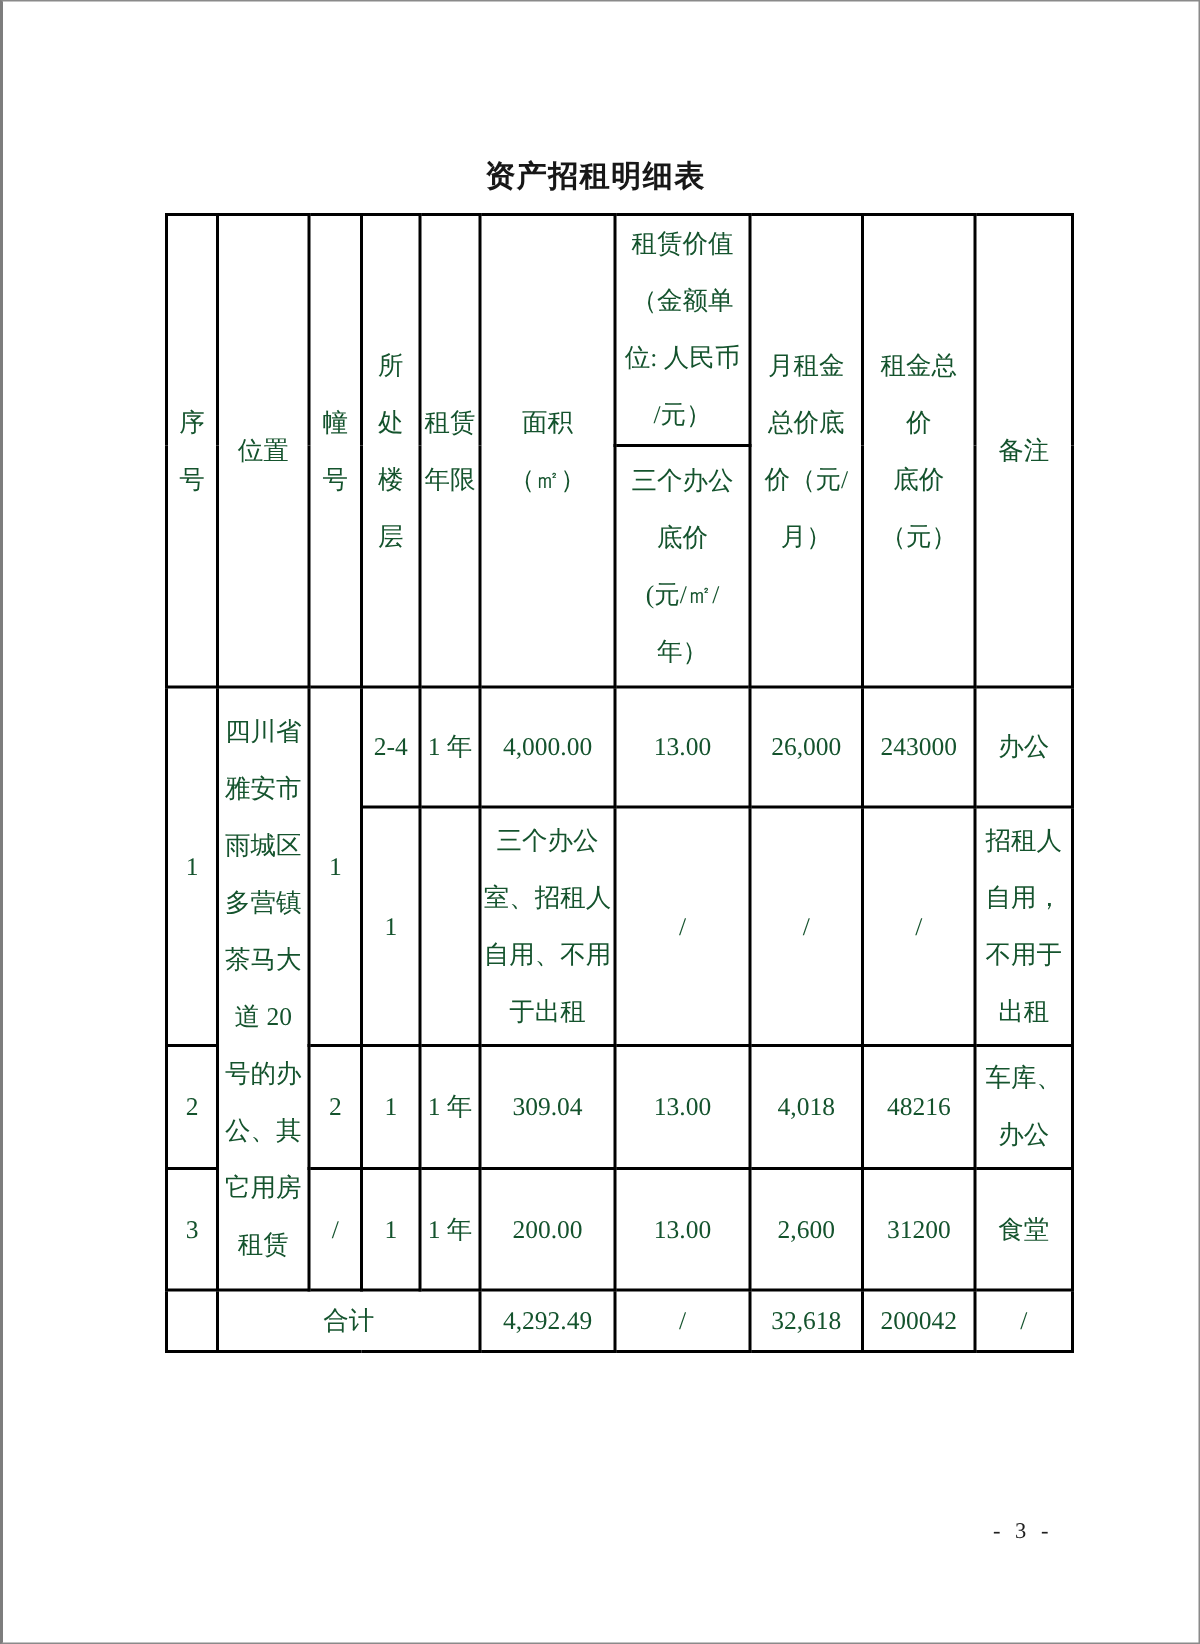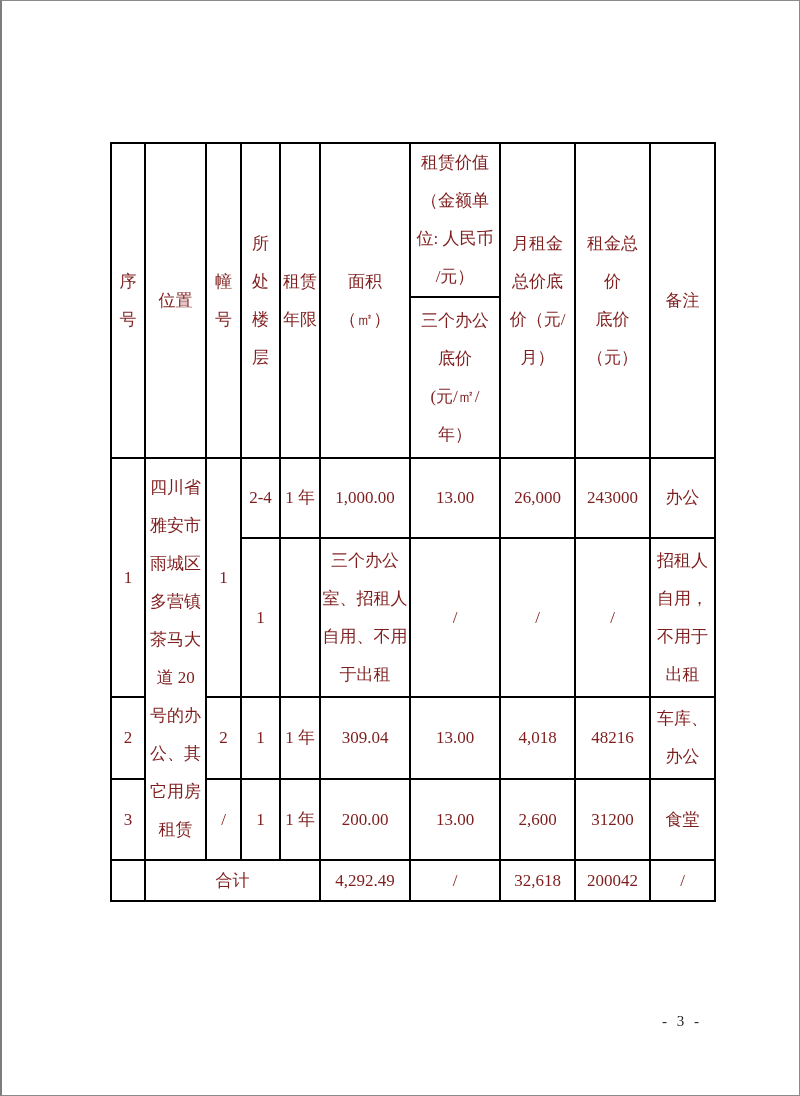--- a/index.html
+++ b/index.html
@@ -35,39 +35,40 @@
     table-layout: fixed;
   }
   table.asset-table td {
     border: 2px solid #000000;
     text-align: center;
     vertical-align: middle;
     font-size: 17px;
     line-height: 38px;
     padding: 0;
     white-space: pre-line;
-    color: #7f1d1d;
+    color: #14532d;
     overflow: hidden;
   }
   .page-number {
     position: absolute;
     left: 648px;
     top: 1012px;
     width: 64px;
     text-align: center;
     font-size: 15px;
     letter-spacing: 3px;
     color: #1f1f1f;
   }
 </style>
 </head>
 <body>
 
 <div class="page">
 
+  <div class="doc-title">资产招租明细表</div>
 
   <table class="asset-table">
     <colgroup>
       <col style="width:34px">
         <col style="width:61px">
         <col style="width:35px">
       <col style="width:39px">
         <col style="width:40px">
         <col style="width:90px">
       <col style="width:90px">
@@ -121,21 +122,21 @@
 多营镇
 茶马大
 道 20
 号的办
 公、其
 它用房
 租赁</td>
         <td rowspan="2">1</td>
         <td>2-4</td>
         <td>1 年</td>
-        <td>1,000.00</td>
+        <td>4,000.00</td>
         <td>13.00</td>
         <td>26,000</td>
         <td>243000</td>
         <td>办公</td>
       </tr>
 
       <tr style="height:159px">
         <td>1</td>
         <td></td>
         <td>三个办公

